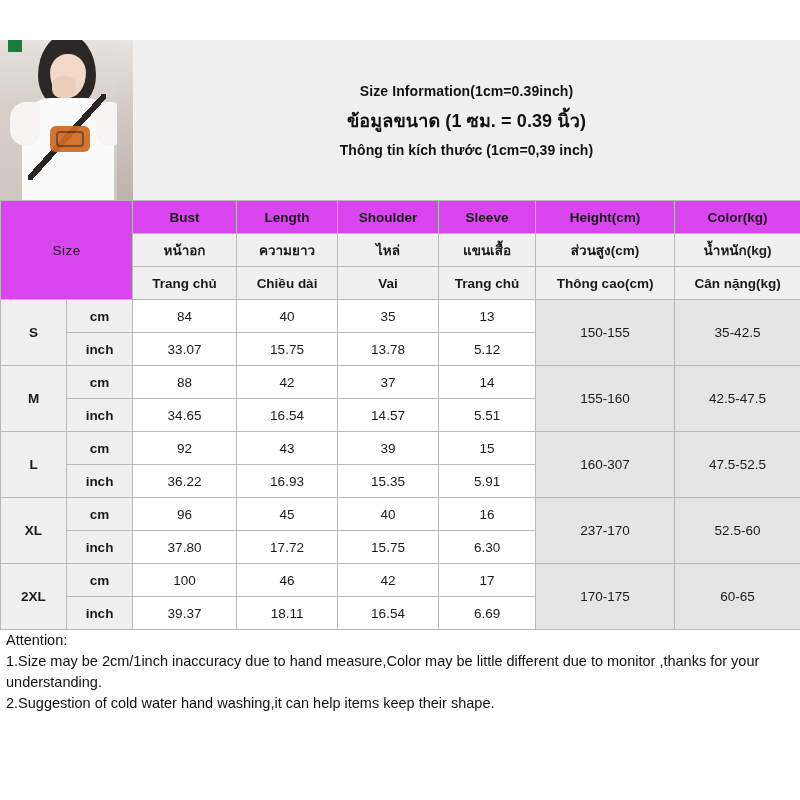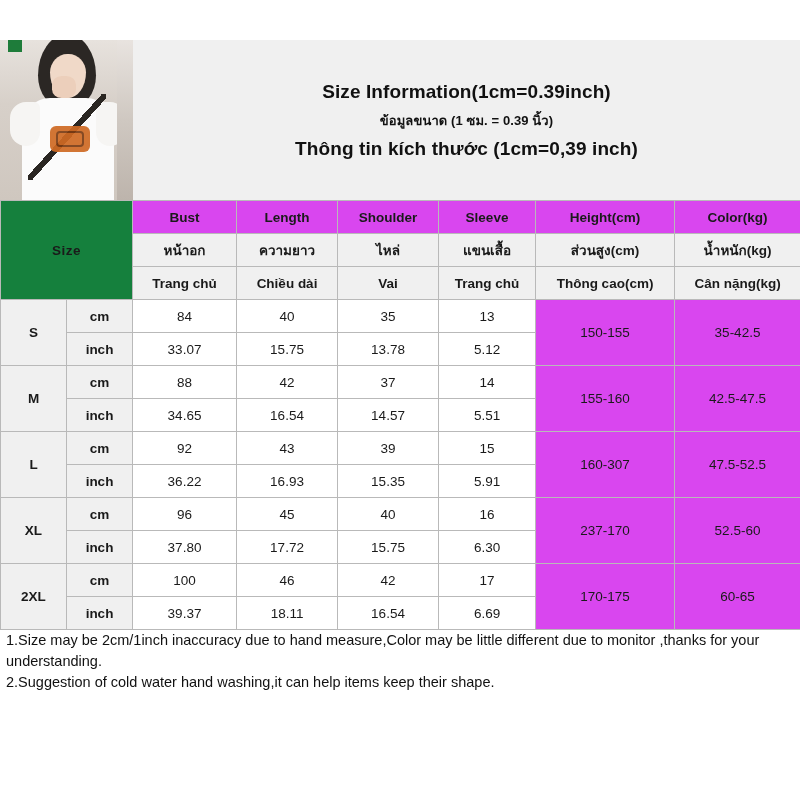--- a/index.html
+++ b/index.html
@@ -155,27 +155,27 @@
     width: 667px;
     height: 160px;
     display: flex;
     flex-direction: column;
     align-items: center;
     justify-content: center;
     gap: 7px;
   }
   .header-title .line {
     font-weight: bold;
-    font-size: 19px;
+    font-size: 14px;
     color: #111;
     text-align: center;
     letter-spacing: .1px;
   }
   .header-title .line.thai {
-    font-size: 13px;
+    font-size: 18px;
   }
 
   
   table.size-table {
     position: absolute;
     left: 0;
     top: 200px;
     width: 800px;
     border-collapse: collapse;
     table-layout: fixed;
@@ -206,31 +206,31 @@
     background: #f0f0f0;
     font-weight: bold;
     font-size: 16px;
   }
   td.unit-cell {
     background: #f0f0f0;
     font-weight: bold;
     font-size: 13px;
   }
   td.size-word {
-    background: #15803d;
-    font-weight: bold;
+    background: #d946ef;
+    font-weight: normal;
     font-size: 24px;
     letter-spacing: .5px;
   }
   td.val-cell {
     background: #ffffff;
     font-size: 14px;
   }
   td.span-cell {
-    background: #d946ef;
+    background: #e5e5e5;
     font-size: 14px;
   }
   .col-size   { width: 66px; }
   .col-unit   { width: 66px; }
   .col-bust   { width: 104px; }
   .col-length { width: 101px; }
   .col-shoulder { width: 101px; }
   .col-sleeve { width: 97px; }
   .col-height { width: 139px; }
   .col-weight { width: 126px; }
@@ -402,17 +402,18 @@
         <td class="unit-cell">inch</td>
         <td class="val-cell">39.37</td>
         <td class="val-cell">18.11</td>
         <td class="val-cell">16.54</td>
         <td class="val-cell">6.69</td>
       </tr>
     </tbody>
   </table>
 
   <div class="note">
+    <p>Attention:</p>
     <p>1.Size may be 2cm/1inch inaccuracy due to hand measure,Color may be little different due to monitor ,thanks for your understanding.</p>
     <p>2.Suggestion of cold water hand washing,it can help items keep their shape.</p>
   </div>
 
 </div>
 
 </body></html>

